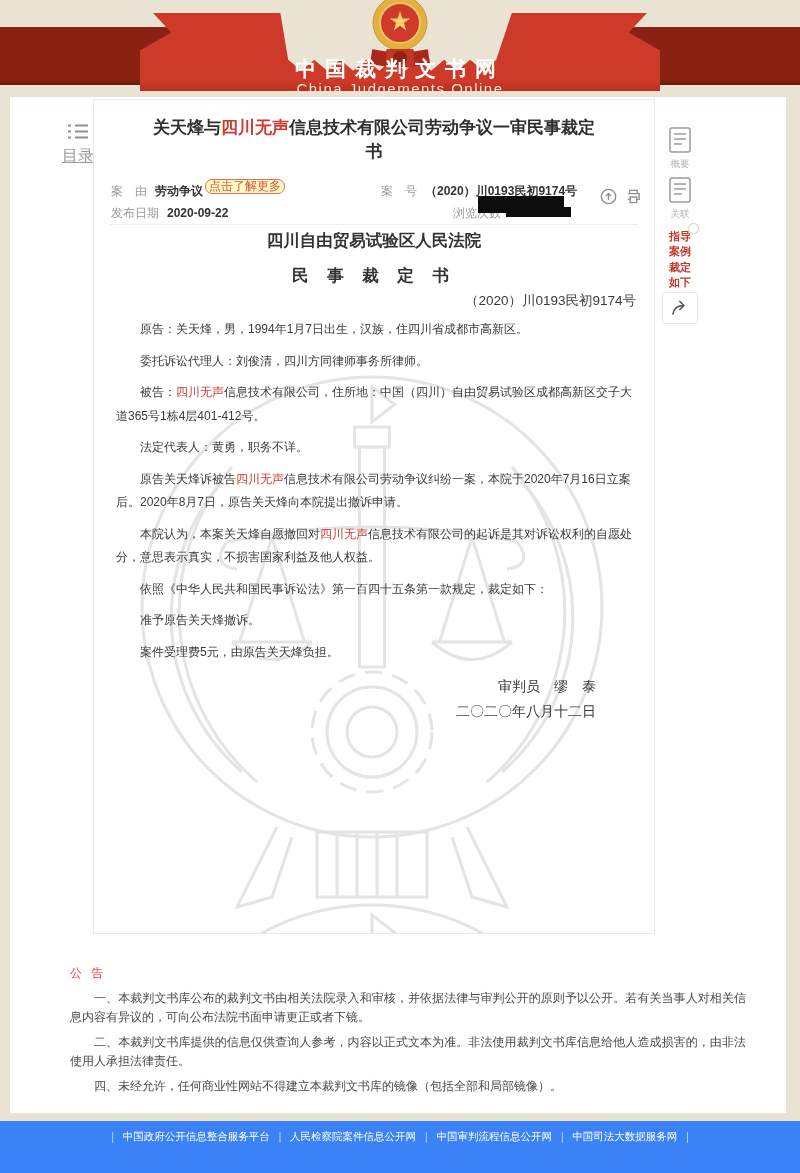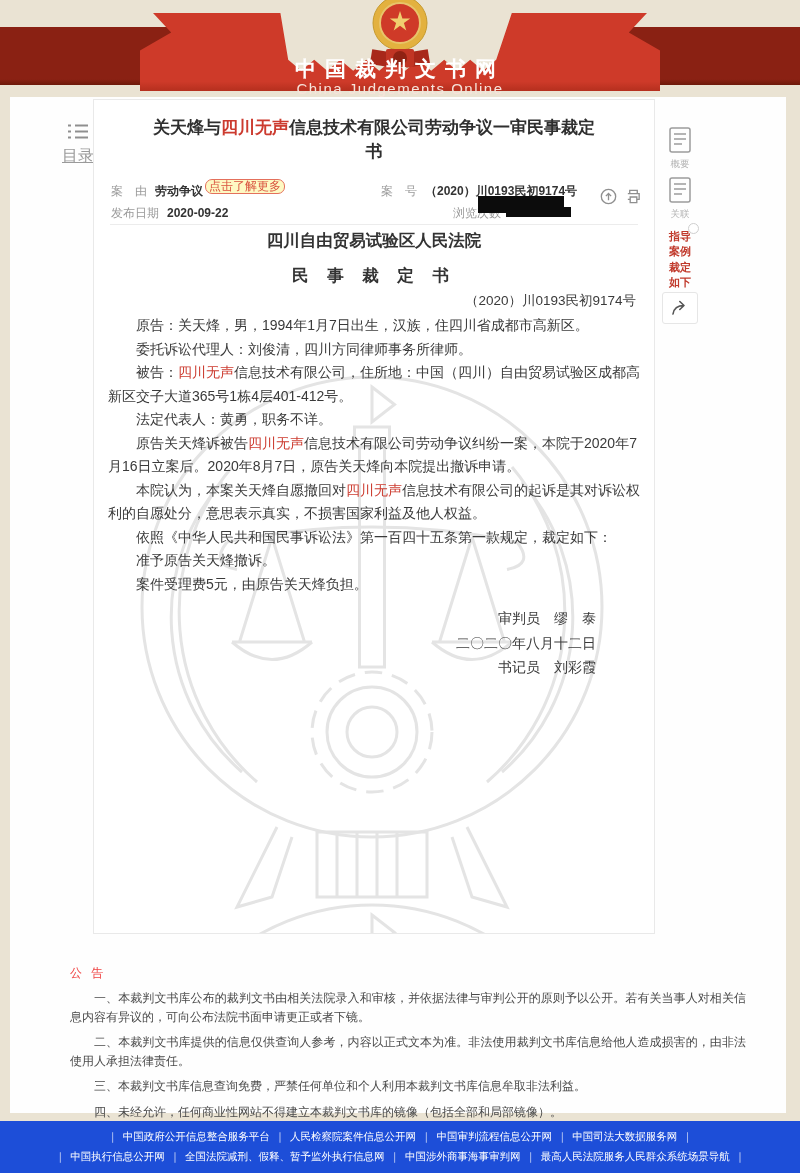--- a/index.html
+++ b/index.html
@@ -54,21 +54,21 @@
   .r1{left:384px;top:16px;width:86px;height:17px;}
   .r2{left:412px;top:27px;width:65px;height:10px;}
   .divider{position:absolute;left:16px;right:16px;top:124px;border-top:1px solid #ececec;}
 
   .docbody{position:absolute;left:14px;right:14px;top:130px;z-index:2;}
   .court{text-align:center;font-size:16.5px;font-weight:bold;color:#333;}
   .dtype{text-align:center;font-size:16.5px;font-weight:bold;color:#333;
          letter-spacing:7px;margin-top:13px;}
   .caseno{text-align:right;font-size:13.5px;color:#3a3a3a;margin-top:5px;padding-right:4px;}
   .paras{margin-top:4px;}
-  .paras p{font-size:14px;line-height:23.5px;text-indent:2em;color:#3a3a3a;margin:0;}
+  .paras p{font-size:12px;line-height:23.5px;text-indent:2em;color:#3a3a3a;margin:8px;}
   .sig{text-align:right;padding-right:44px;font-size:14px;line-height:24.5px;
        margin-top:10px;color:#3a3a3a;}
 
   
   .rail-item{position:absolute;text-align:center;cursor:pointer;}
   .rail-lbl{font-size:9.5px;color:#b3b3b3;margin-top:1px;}
   .case-link{position:absolute;width:26px;text-align:center;color:#c0392b;
     font-weight:bold;font-size:11px;line-height:15px;cursor:pointer;}
   .info-dot{position:absolute;width:9px;height:9px;border:1px solid #cfcfcf;
     border-radius:50%;background:#fff;}
@@ -77,21 +77,21 @@
     background:#fff;cursor:pointer;}
 
   
   .notice{position:absolute;left:60px;top:868px;width:676px;color:#4a4a4a;}
   .notice-title{text-align:left;font-weight:normal;font-size:12px;letter-spacing:3px;
     color:#ef4444;}
   .notice p{font-size:12px;line-height:18.5px;text-indent:2em;margin:7px 0 0;
     text-align:justify;}
 
   
-  .footer{position:absolute;left:0;top:1121px;width:800px;height:52px;background:#1d4ed8;}
+  .footer{position:absolute;left:0;top:1121px;width:800px;height:52px;background:#3b82f6;}
   .f-row{text-align:center;font-size:10.5px;line-height:20px;color:#fff;}
   .f-row:first-child{margin-top:5px;}
   .f-row .sep{margin:0 5px;opacity:.85;font-weight:normal;}
   .f-row .lnk{cursor:pointer;}
 </style>
 </head>
 <body>
 
 <div class="banner">
   <div class="tail left"></div>
@@ -204,21 +204,20 @@
           <p><span>法定代表人：黄勇，职务不详。</span></p>
           <p><span>原告关天烽诉被告</span><span class="red">四川无声</span><span>信息技术有限公司劳动争议纠纷一案，本院于2020年7月16日立案后。2020年8月7日，原告关天烽向本院提出撤诉申请。</span></p>
           <p><span>本院认为，本案关天烽自愿撤回对</span><span class="red">四川无声</span><span>信息技术有限公司的起诉是其对诉讼权利的自愿处分，意思表示真实，不损害国家利益及他人权益。</span></p>
           <p><span>依照《中华人民共和国民事诉讼法》第一百四十五条第一款规定，裁定如下：</span></p>
           <p><span>准予原告关天烽撤诉。</span></p>
           <p><span>案件受理费5元，由原告关天烽负担。</span></p>
         </div>
       <div class="sig">
           <div>审判员　缪　泰</div>
           <div>二〇二〇年八月十二日</div>
-          <div>书记员　刘彩霞</div>
         </div>
     </div>
   </div>
 
   <div class="rail-item" style="left:652px;top:30px;width:36px;">
     <svg width="22" height="26" viewBox="0 0 22 26">
       <rect x="1" y="1" width="20" height="24" rx="2" fill="none" stroke="#9c9c9c" stroke-width="1.5"></rect>
       <path d="M5,7 h12 M5,12 h12 M5,17 h8" stroke="#9c9c9c" stroke-width="1.5"></path>
     </svg>
     <div class="rail-lbl">概要</div>
@@ -237,22 +236,20 @@
     <svg width="18" height="16" viewBox="0 0 18 16">
       <path d="M2,14 C3,7.5 7.5,5.5 13,5.5 M13,5.5 L8.8,1.5 M13,5.5 L8.8,9.5" fill="none" stroke="#555" stroke-width="1.6" stroke-linecap="round"></path>
     </svg>
   </div>
 
   <div class="notice">
     <div class="notice-title">公 告</div>
     <div>
         <p>一、本裁判文书库公布的裁判文书由相关法院录入和审核，并依据法律与审判公开的原则予以公开。若有关当事人对相关信息内容有异议的，可向公布法院书面申请更正或者下镜。</p>
         <p>二、本裁判文书库提供的信息仅供查询人参考，内容以正式文本为准。非法使用裁判文书库信息给他人造成损害的，由非法使用人承担法律责任。</p>
-        <p>三、本裁判文书库信息查询免费，严禁任何单位和个人利用本裁判文书库信息牟取非法利益。</p>
         <p>四、未经允许，任何商业性网站不得建立本裁判文书库的镜像（包括全部和局部镜像）。</p>
       </div>
   </div>
 </div>
 
 <div class="footer">
   <div class="f-row"><span class="sep">｜</span><span class="lnk">中国政府公开信息整合服务平台</span><span class="sep">｜</span><span class="lnk">人民检察院案件信息公开网</span><span class="sep">｜</span><span class="lnk">中国审判流程信息公开网</span><span class="sep">｜</span><span class="lnk">中国司法大数据服务网</span><span class="sep">｜</span></div>
-  <div class="f-row"><span class="sep">｜</span><span class="lnk">中国执行信息公开网</span><span class="sep">｜</span><span class="lnk">全国法院减刑、假释、暂予监外执行信息网</span><span class="sep">｜</span><span class="lnk">中国涉外商事海事审判网</span><span class="sep">｜</span><span class="lnk">最高人民法院服务人民群众系统场景导航</span><span class="sep">｜</span></div>
 </div>
 
 </body></html>

